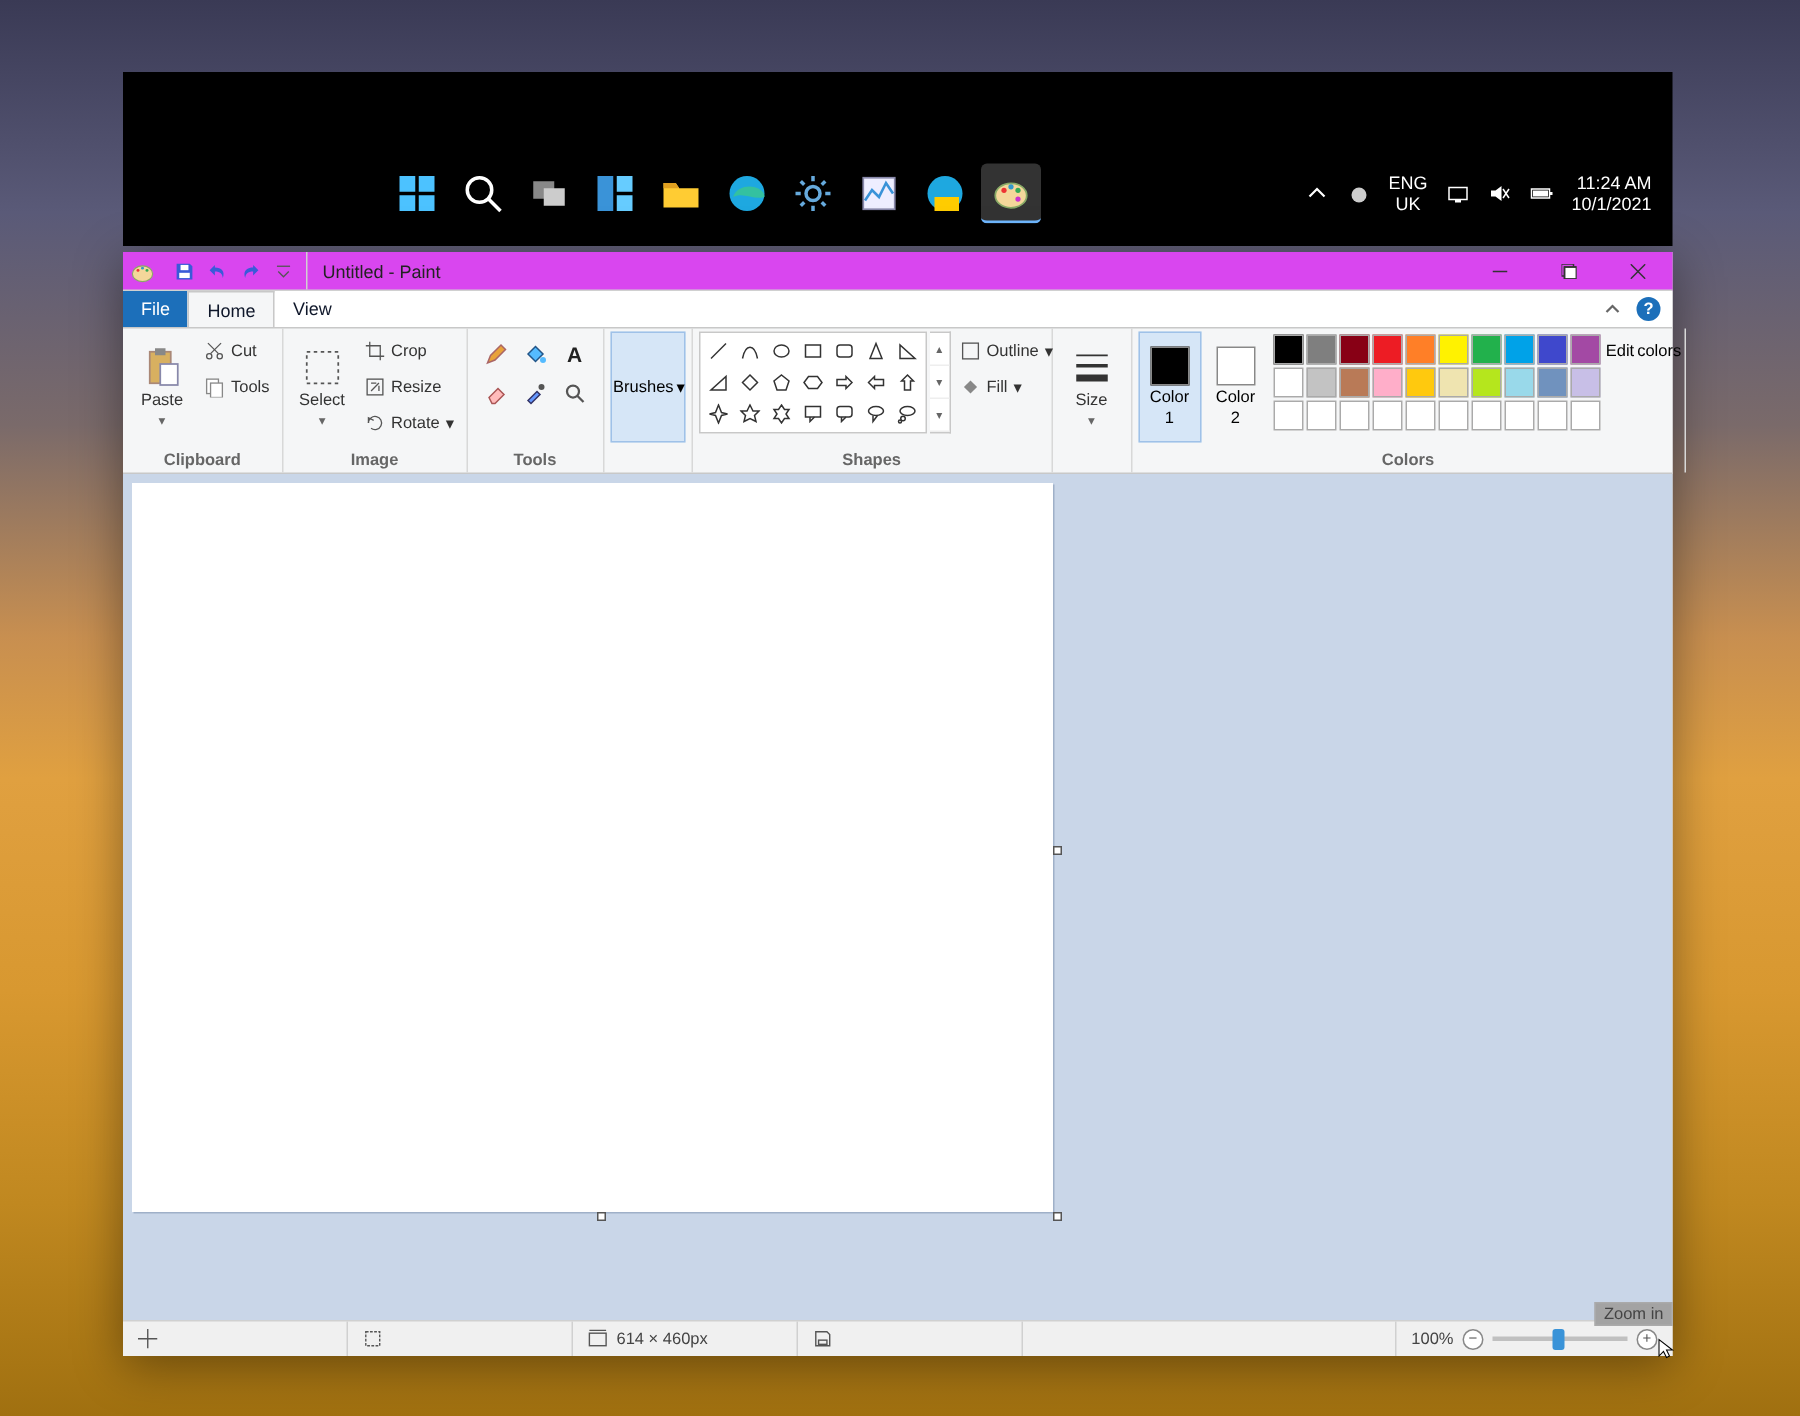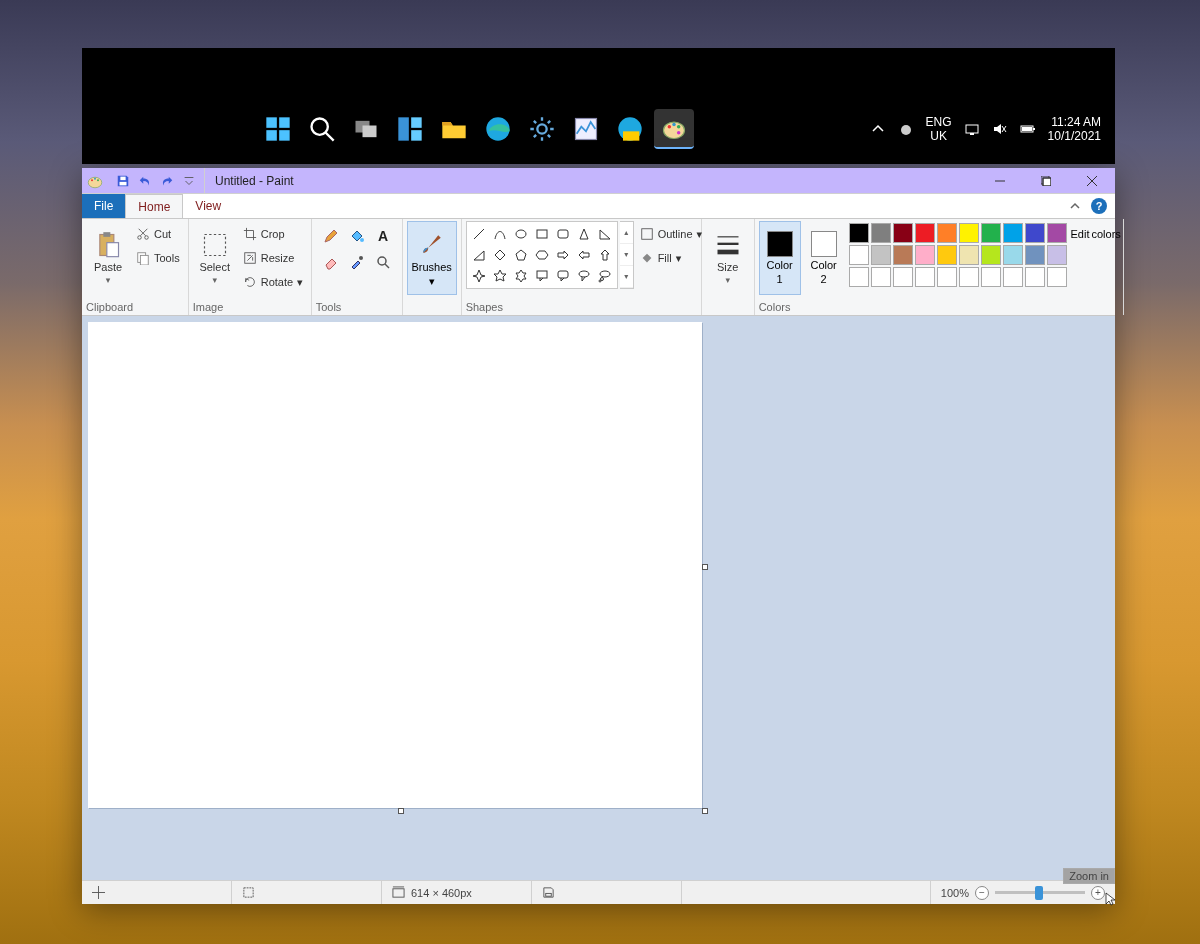--- a/index.html
+++ b/index.html
@@ -39,41 +39,41 @@
   
   .paint-window {
     position: absolute; left: 82px; top: 168px;
     width: 1033px; height: 736px;
     background: #f0f0f0;
     display: flex; flex-direction: column;
     box-shadow: 0 6px 30px rgba(0,0,0,.4);
   }
   
   .titlebar {
-    height: 26px; background: #c4b5fd;
+    height: 26px; background: #d946ef;
     display: flex; align-items: center;
     border-bottom: 1px solid #d0d0d0;
     font-size: 12px;
   }
   .titlebar .app-icon { width: 18px; height: 18px; margin: 0 4px 0 4px; }
   .qat { display: flex; align-items: center; gap: 4px; padding: 0 6px; border-right: 1px solid #d0d0d0; height: 100%; }
   .qat-btn { width: 18px; height: 18px; display:flex; align-items:center; justify-content:center; cursor:pointer; color:#555;}
   .qat-btn svg { width: 14px; height: 14px; }
   .title-text { padding-left: 10px; color: #222; }
   .win-controls { margin-left: auto; display: flex; }
   .win-btn { width: 46px; height: 26px; display:flex; align-items:center; justify-content:center; cursor:pointer; }
   .win-btn svg { width: 10px; height: 10px; stroke: #333; stroke-width:1; fill:none; }
 
   
   .tabstrip {
     height: 24px; display: flex; align-items: stretch;
     background: #fff;
   }
   .tab {
-    padding: 0 12px; font-size: 12px; color: #7f1d1d;
+    padding: 0 12px; font-size: 12px; color: #0f172a;
     display: flex; align-items: center; cursor: pointer;
   }
   .tab.file { background: #1c6fba; color: #fff; font-weight: 500; }
   .tab.selected { background: #f5f6f7; border: 1px solid #c8c8c8; border-bottom: none; }
   .tabstrip-right { margin-left: auto; display: flex; align-items: center; gap: 8px; padding-right: 8px; }
   .collapse-btn, .help-btn { width: 16px; height: 16px; cursor:pointer; display:flex; align-items:center; justify-content:center; }
   .help-btn { width:16px; height:16px; border-radius:50%; background:#1c6fba; color:#fff; font-size:11px; font-weight:bold; }
 
   
   .ribbon {
@@ -82,43 +82,44 @@
     border-bottom: 1px solid #c8c8c8;
     display: flex;
   }
   .ribbon-group {
     border-right: 1px solid #d8d8d8;
     display: flex; flex-direction: column;
     padding: 2px 4px 0 4px;
   }
   .ribbon-group-body { flex: 1; display: flex; align-items: flex-start; gap: 2px; }
   .ribbon-group-label {
-    text-align: left; font-size: 11px; color: #666;
+    text-align: center; font-size: 11px; color: #666;
     padding: 2px 0;
+    font-weight: bold;
   }
   .bigbtn {
     display: flex; flex-direction: column; align-items: center;
     justify-content: center; padding: 2px 6px; gap: 2px;
     font-size: 11px; color: #333; cursor: pointer; border-radius:2px;
     min-width: 44px; height: 74px;
   }
   .bigbtn svg { width: 28px; height: 28px; }
   .bigbtn .caret { font-size: 9px; color:#666; }
   .smallbtns { display: flex; flex-direction: column; gap: 2px; padding-top:2px;}
   .smallbtn {
     display: flex; align-items: center; gap: 4px;
     font-size: 11px; color: #333; cursor: pointer;
     padding: 2px 4px; border-radius:2px; height:22px;
   }
   .smallbtn svg { width: 14px; height: 14px; }
   .tool-grid { display: grid; grid-template-columns: repeat(3, 22px); grid-auto-rows: 22px; gap: 4px; padding:4px;}
   .tool-grid .tool { display:flex; align-items:center; justify-content:center; cursor:pointer; border-radius:2px;}
   .tool-grid svg { width:16px; height:16px; }
   .brushes-btn {
-    display:flex; flex-direction:column; align-items:center; justify-content:center;
+    display:flex; flex-direction:row; align-items:center; justify-content:center;
     width:50px; height:74px; border:1px solid #9fc1e8; background:#d6e6f7;
     font-size:11px; cursor:pointer; gap:2px;
   }
   .shapes-box {
     display: grid; grid-template-columns: repeat(7, 20px);
     grid-auto-rows: 20px; gap: 1px;
     border: 1px solid #c8c8c8; background:#fff;
     padding: 2px; height: 68px;
   }
   .shapes-box .shape { display:flex; align-items:center; justify-content:center; cursor:pointer;}

